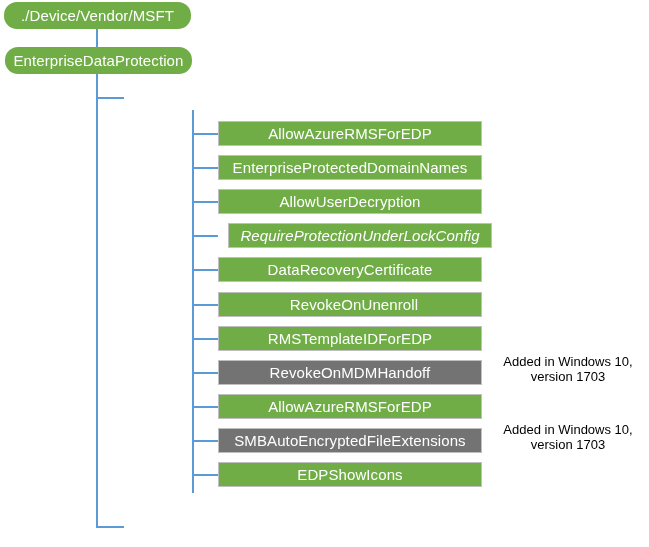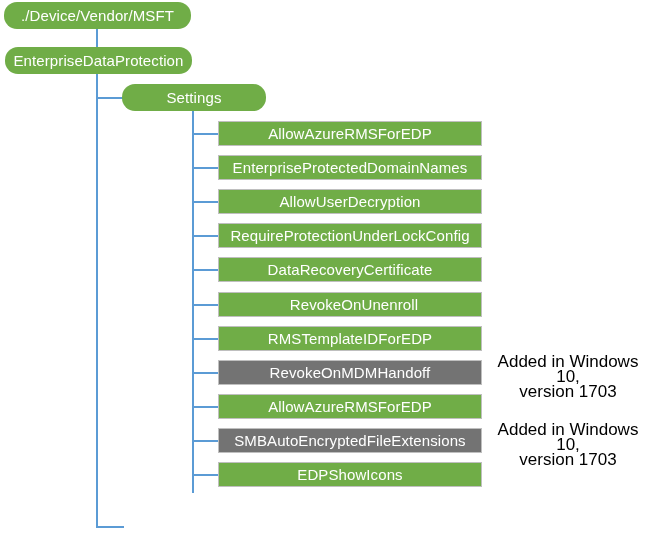--- a/index.html
+++ b/index.html
@@ -53,21 +53,21 @@
   
   .node.rect {
     height: 25px;
     border: 1px solid #BFBFBF;
   }
 
   
   .annotation {
     position: absolute;
     color: #000000;
-    font-size: 17px;
+    font-size: 13px;
     line-height: 15px;
     text-align: center;
     white-space: pre-line;
     font-family: "Liberation Sans", sans-serif;
   }
 </style>
 </head>
 <body>
 
 <div id="diagram">
@@ -97,36 +97,33 @@
     </div>
 
   <div class="node green pill" style="left:4px; top:2px; width:187px;">
     <span>./Device/Vendor/MSFT</span>
   </div>
 
   <div class="node green pill" style="left:5px; top:47px; width:187px;">
     <span>EnterpriseDataProtection</span>
   </div>
 
-  <div class="node green pill" style="left:122px; top:84px; width:144px;">
-    <span>Settings</span>
-  </div>
 
 
   <div id="children">
       <div class="node rect green" style="left: 218px; top: 121px; width: 264px;">
         <span>AllowAzureRMSForEDP</span>
       </div>
       <div class="node rect green" style="left: 218px; top: 155px; width: 264px;">
         <span>EnterpriseProtectedDomainNames</span>
       </div>
       <div class="node rect green" style="left: 218px; top: 189px; width: 264px;">
         <span>AllowUserDecryption</span>
       </div>
-      <div class="node rect green" style="left: 218px; top: 223px; width: 264px;">
+      <div class="node rect green" style="left: 228px; top: 223px; width: 264px; font-style: italic;">
         <span>RequireProtectionUnderLockConfig</span>
       </div>
       <div class="node rect green" style="left: 218px; top: 257px; width: 264px;">
         <span>DataRecoveryCertificate</span>
       </div>
       <div class="node rect green" style="left: 218px; top: 292px; width: 264px; padding-left: 8px;">
         <span>RevokeOnUnenroll</span>
       </div>
       <div class="node rect green" style="left: 218px; top: 326px; width: 264px;">
         <span>RMSTemplateIDForEDP</span>

